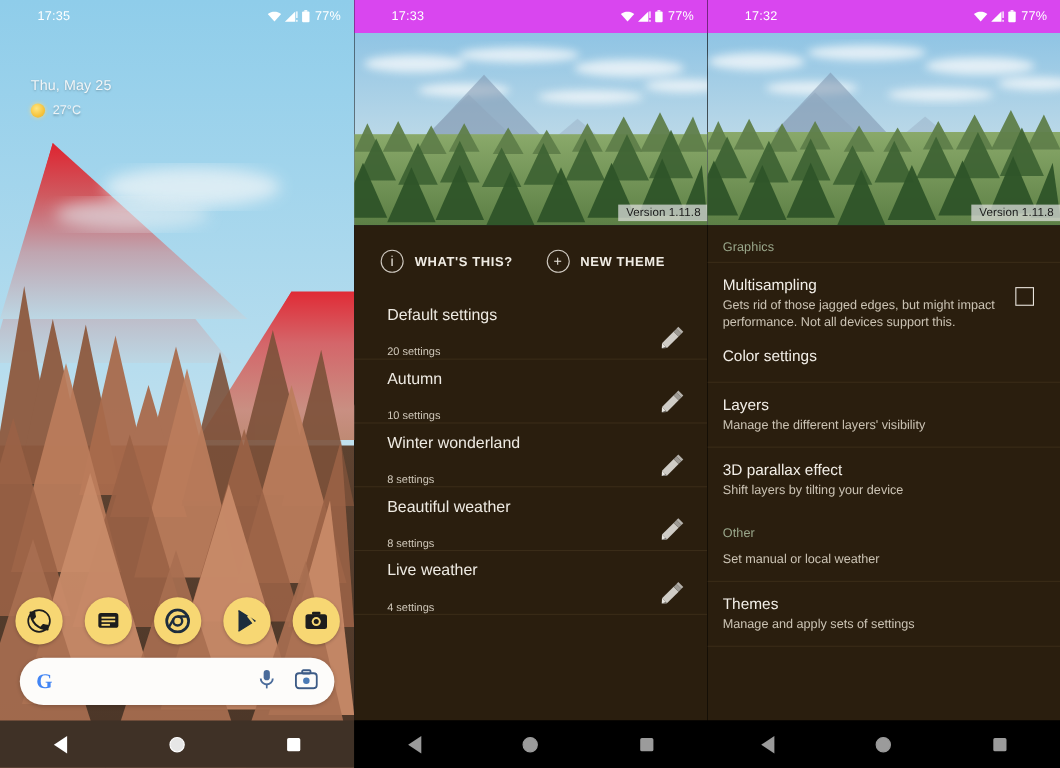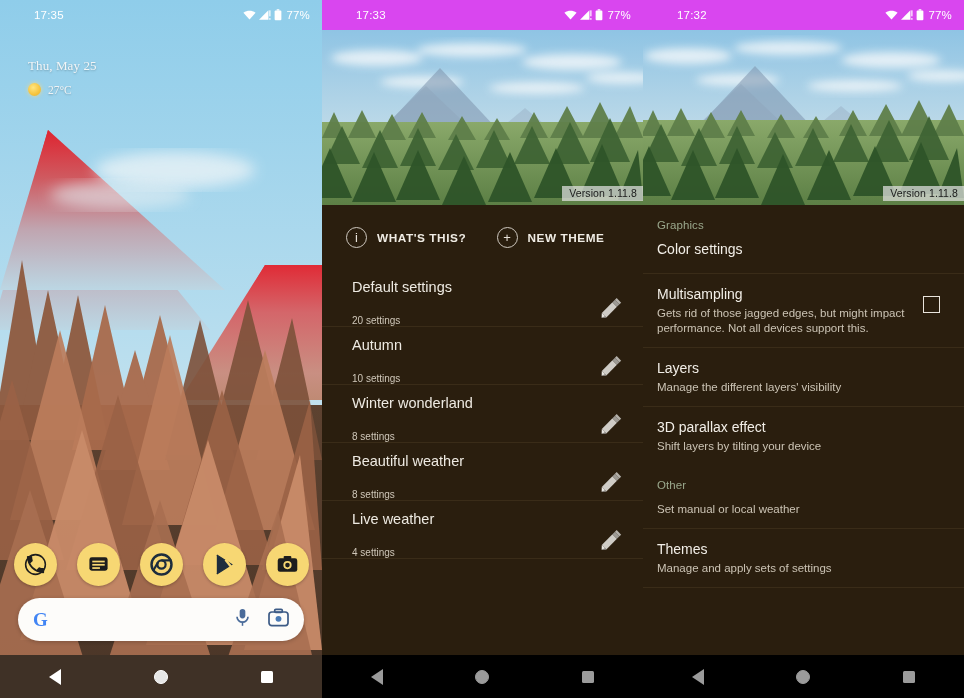--- a/index.html
+++ b/index.html
@@ -30,22 +30,22 @@
   .sb-icons { display:flex; align-items:center; gap:3px; }
 
   .ico-wifi { width:13px; height:11px; display:block; }
   .ico-sig  { width:12px; height:11px; display:block; }
   .ico-bat  { width:8px;  height:12px; display:block; }
   .sb-pct { font-size:11.5px; color:#fff; }
 
   
   .wallpaper { position:absolute; inset:0; z-index:1; }
   .home-widget {
-    position:absolute; left:28px; top:58px; z-index:10;
-    color:#fff; text-shadow:0 1px 2px rgba(0,0,0,.25);font-family:Liberation Serif, serif;
+    position:absolute; left:28px; top:70px; z-index:10;
+    color:#fff; text-shadow:0 1px 2px rgba(0,0,0,.25);
   }
   .hw-date { font-size:13px; font-weight:400; letter-spacing:.1px; color:#f2f6f8; }
   .hw-wx { display:flex; align-items:center; gap:7px; margin-top:9px; }
   .hw-sun { width:13px; height:13px; border-radius:50%;
             background:radial-gradient(circle at 40% 35%, #ffe680, #f6c33c 60%, #e8b02c);
             box-shadow:0 0 4px rgba(255,220,120,.8); }
   .hw-temp { font-size:11.5px; color:#eef3f6; }
 
   .dock {
     position:absolute; left:0; right:0; bottom:112px; z-index:10;
@@ -661,34 +661,34 @@
             <polygon points="314,118 294,168 321,168"></polygon>
         </g>
       </svg>
       <span class="hero-version">Version 1.11.8</span>
     </div>
 
     <div class="body-dark">
 
       <div class="set-section">Graphics</div>
 
-      <div class="set-item no-rule" style="padding-top:2px;padding-bottom:14px;">
-        <span class="si-texts">
-          <span class="si-title" style="display:block;">Color settings</span>
-        </span>
-      </div>
-
       <div class="set-item">
         <span class="si-texts">
           <span class="si-title" style="display:block;">Multisampling</span>
           <span class="si-sub" style="display:block;">Gets rid of those jagged edges, but might impact performance. Not all devices support this.</span>
         </span>
         <span class="si-check"></span>
       </div>
 
+      <div class="set-item no-rule" style="padding-top:2px;padding-bottom:14px;">
+        <span class="si-texts">
+          <span class="si-title" style="display:block;">Color settings</span>
+        </span>
+      </div>
+
       <div class="set-item">
         <span class="si-texts">
           <span class="si-title" style="display:block;">Layers</span>
           <span class="si-sub" style="display:block;">Manage the different layers' visibility</span>
         </span>
       </div>
 
       <div class="set-item">
         <span class="si-texts">
           <span class="si-title" style="display:block;">3D parallax effect</span>

